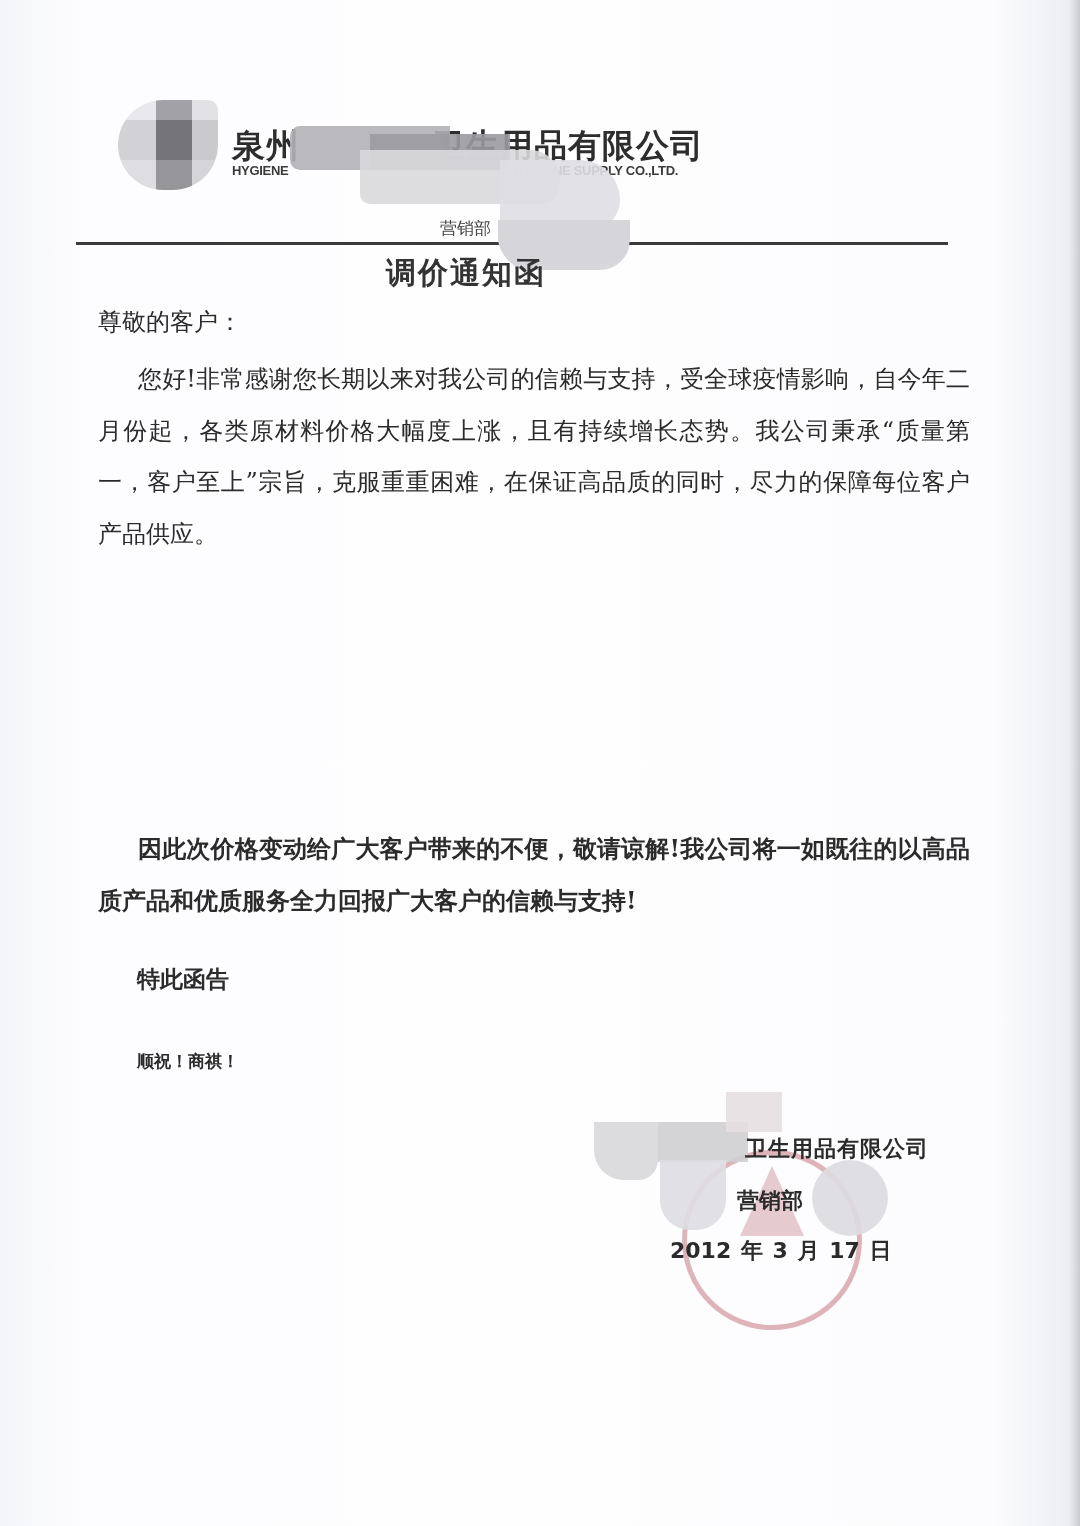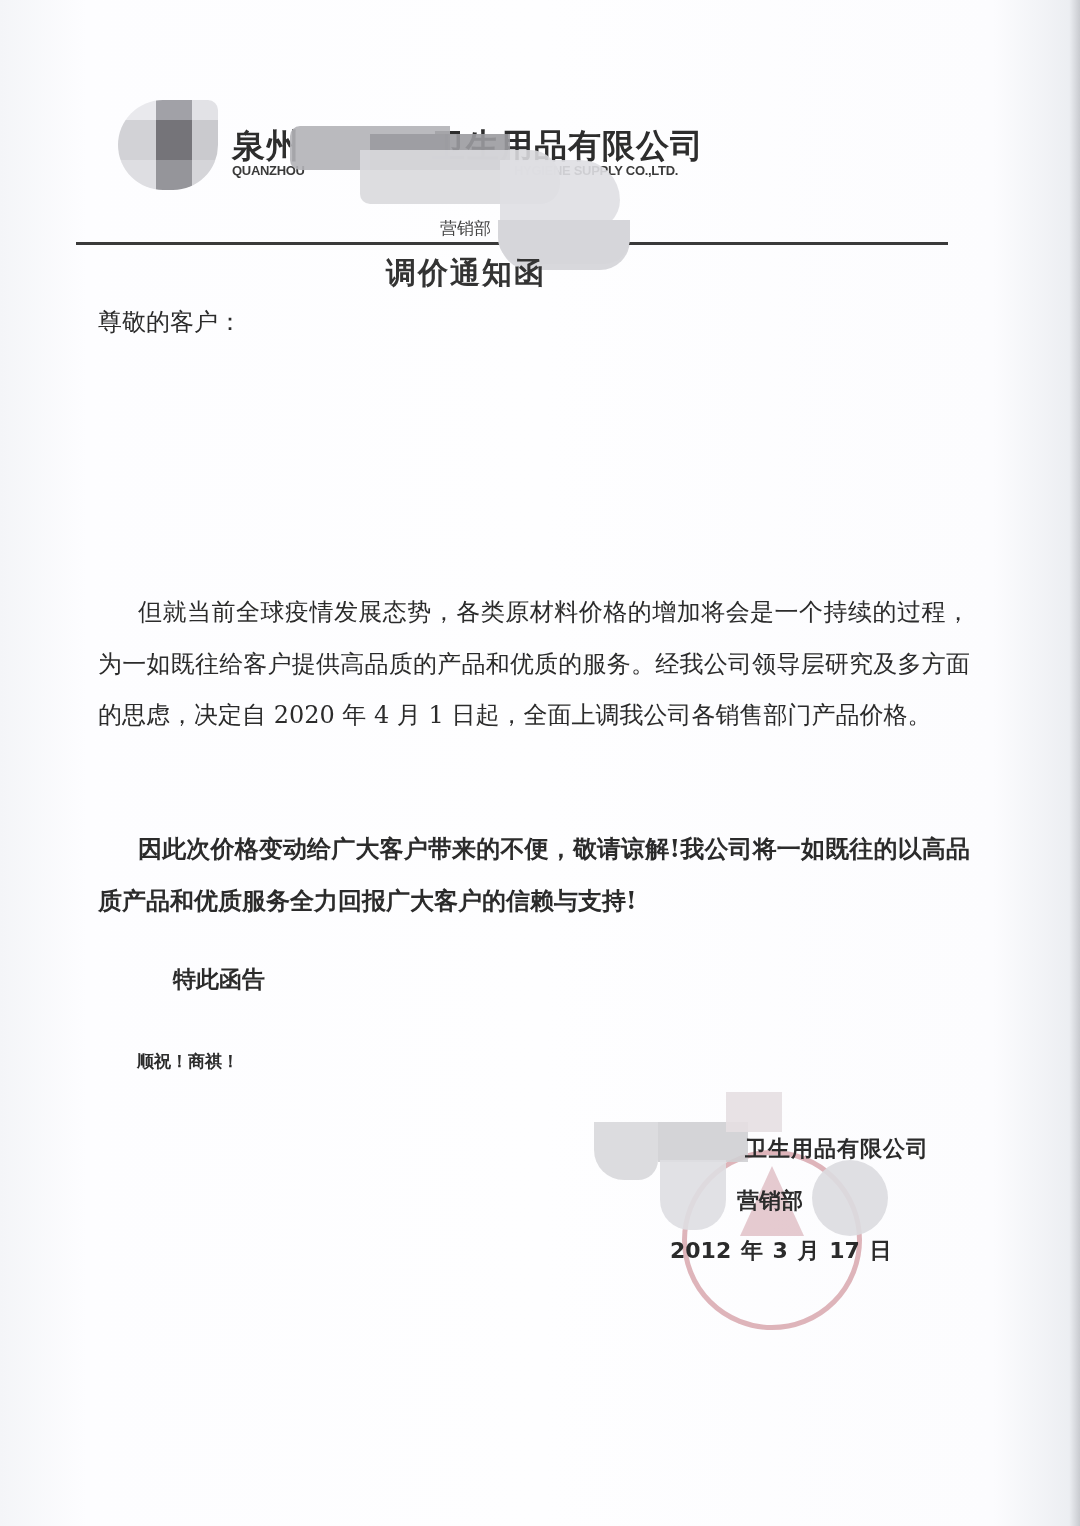--- a/index.html
+++ b/index.html
@@ -121,21 +121,20 @@
     }
     .p1 { top: 354px; }
     .p2 { top: 587px; }
     .p3 { top: 823px; font-weight: bold; }
     .closing1 {
       position: absolute;
       left: 137px; top: 964px;
       font-size: 23px;
       font-weight: bold;
       color: #2b2b2b;
-      margin-left: 36px;
     }
     .closing2 {
       position: absolute;
       left: 137px; top: 1050px;
       font-size: 17px;
       font-weight: bold;
       color: #2b2b2b;
     }
     
     .stamp {
@@ -196,42 +195,42 @@
     <div class="mosaic-tile" style="left:0;top:60px;width:38px;height:30px;background:#dcdce0;"></div>
     <div class="mosaic-tile" style="left:38px;top:60px;width:36px;height:30px;background:#8d8d92;"></div>
     <div class="mosaic-tile" style="left:74px;top:60px;width:26px;height:30px;background:#d2d2d6;"></div>
   </div>
 
   <div class="company-cn">
     <span>泉州</span>
     <span class="tail" style="left:200px;">卫生用品有限公司</span>
   </div>
   <div class="company-en">
-    <span>QUANZHOU</span>
+    <span>HYGIENE</span>
     <span class="tail" style="left:282px;">HYGIENE SUPPLY CO.,LTD.</span>
   </div>
 
   <div class="blur" style="left:290px; top:126px; width:160px; height:44px; background:#b3b3b7; border-radius:10px 0 0 10px;"></div>
   <div class="blur" style="left:370px; top:134px; width:140px; height:36px; background:#9b9ba0;"></div>
   <div class="blur" style="left:360px; top:150px; width:200px; height:54px; background:#d9d9dd; border-radius:0 30px 20px 10px;"></div>
   <div class="blur" style="left:500px; top:160px; width:120px; height:70px; background:#dfdfe3; border-radius:0 40px 30px 0;"></div>
   <div class="blur" style="left:500px; top:220px; width:130px; height:50px; background:#d4d4d8; border-radius:0 0 30px 30px;"></div>
 
 
   <div class="dept-top">营销部</div>
 
   <div class="header-rule"></div>
   <div class="blur" style="left:498px; top:220px; width:132px; height:44px; background:#d6d6da; border-radius:0 0 26px 26px; opacity:1;"></div>
 
   <div class="doc-title">调价通知函</div>
 
   <div class="greeting">尊敬的客户：</div>
 
-  <div class="body-text p2">
-    <p class="para">但就当前全球疫情发展态势，各类原材料价格的增加将会是一个持续的过程，为一如既往给客户提供高品质的产品和优质的服务。经我公司领导层研究及多方面的思虑，决定自 2020 年 4 月 1 日起，全面上调我公司各销售部门产品价格。</p>
+  <div class="body-text p1">
+    <p class="para">您好!非常感谢您长期以来对我公司的信赖与支持，受全球疫情影响，自今年二月份起，各类原材料价格大幅度上涨，且有持续增长态势。我公司秉承“质量第一，客户至上”宗旨，克服重重困难，在保证高品质的同时，尽力的保障每位客户产品供应。</p>
   </div>
   <div class="body-text p3">
     <p class="para">因此次价格变动给广大客户带来的不便，敬请谅解!我公司将一如既往的以高品质产品和优质服务全力回报广大客户的信赖与支持!</p>
   </div>
 
   <div class="closing1">特此函告</div>
   <div class="closing2">顺祝！商祺！</div>
 
   <div class="stamp"></div>
   <div class="stamp-star"></div>

